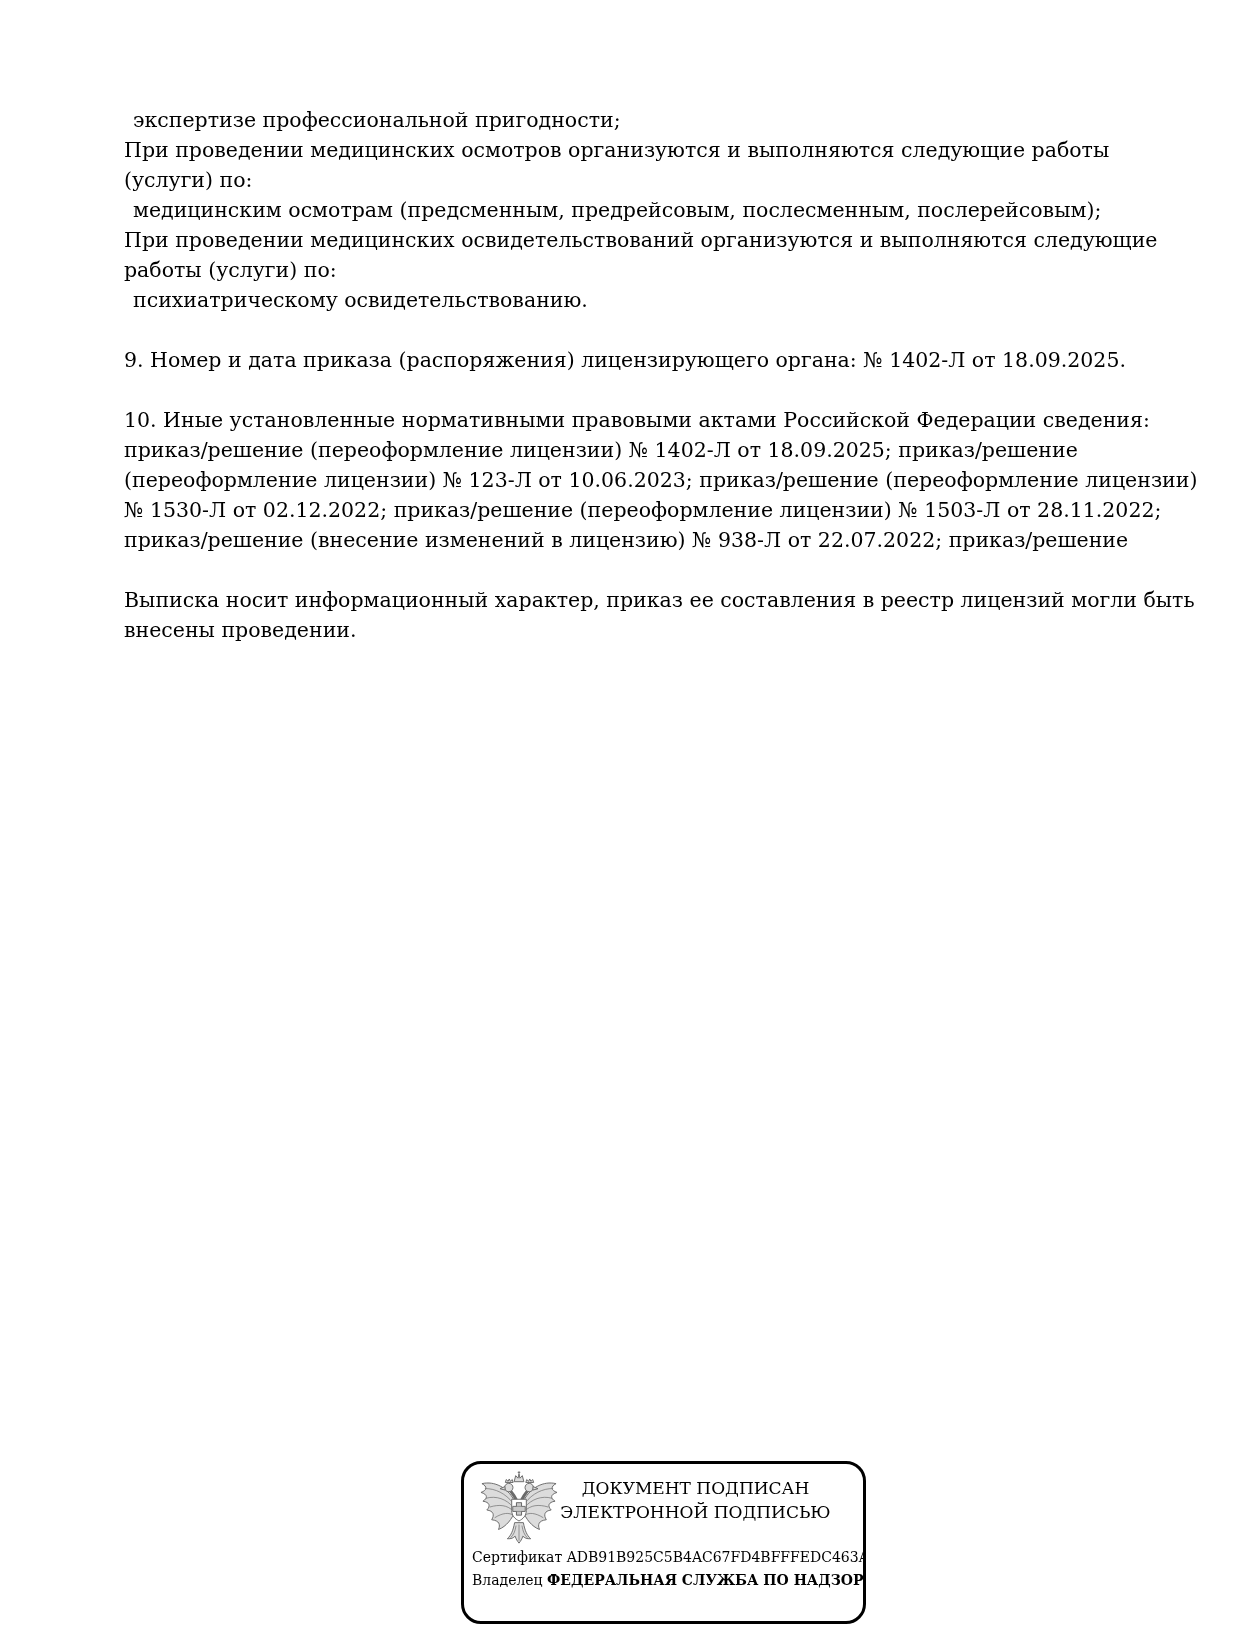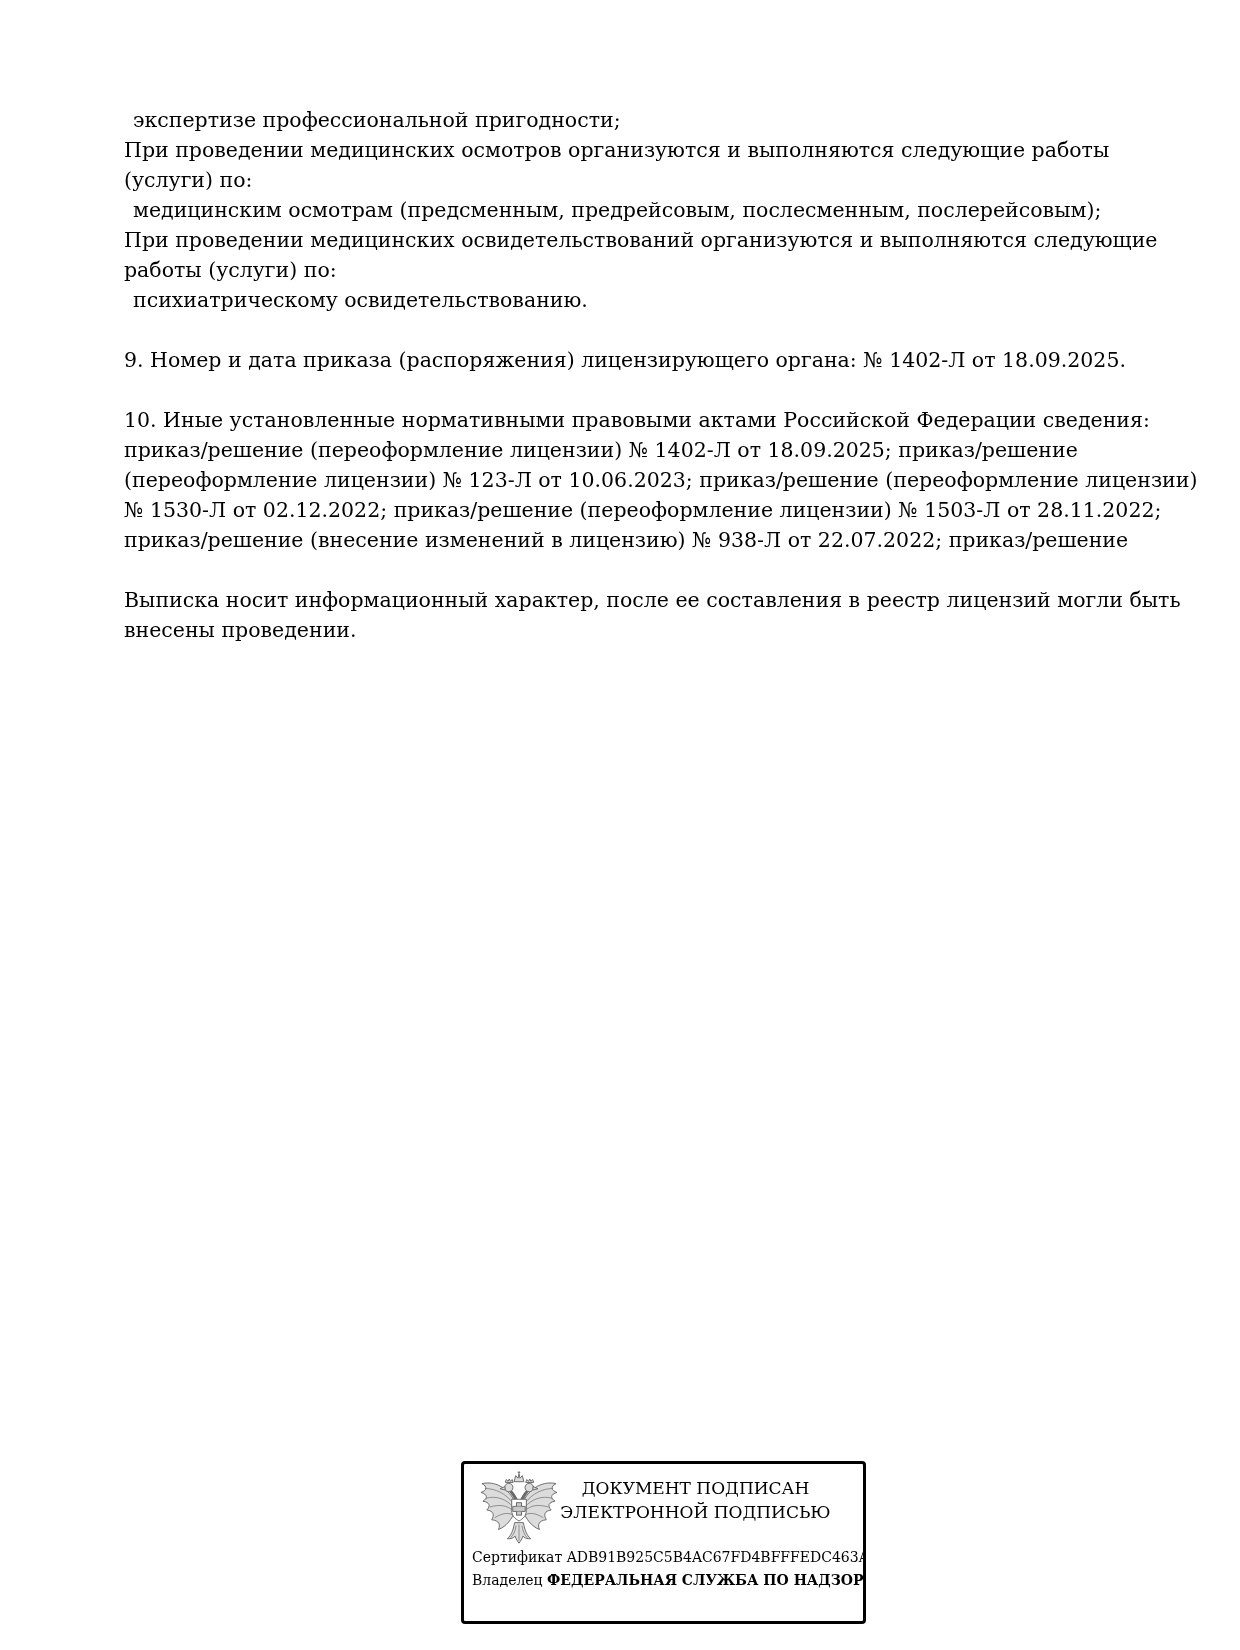--- a/index.html
+++ b/index.html
@@ -26,21 +26,21 @@
   .line.indent { padding-left: 9px; }
 
   
   .stamp {
     position: absolute;
     left: 461px;
     top: 1461px;
     width: 399px;
     height: 157px;
     border: 3px solid #000000;
-    border-radius: 4px;
+    border-radius: 20px;
     background: #ffffff;
     overflow: hidden;
   }
   .stamp-emblem {
     position: absolute;
     left: 9px;
     top: 6px;
     width: 92px;
     height: 78px;
   }
@@ -89,21 +89,21 @@
 
     <div class="para">
       <div class="line">10. Иные установленные нормативными правовыми актами Российской Федерации сведения:</div>
       <div class="line">приказ/решение (переоформление лицензии) № 1402-Л от 18.09.2025; приказ/решение</div>
       <div class="line">(переоформление лицензии) № 123-Л от 10.06.2023; приказ/решение (переоформление лицензии)</div>
       <div class="line">№ 1530-Л от 02.12.2022; приказ/решение (переоформление лицензии) № 1503-Л от 28.11.2022;</div>
       <div class="line">приказ/решение (внесение изменений в лицензию) № 938-Л от 22.07.2022; приказ/решение</div>
     </div>
 
     <div class="para">
-      <div class="line">Выписка носит информационный характер, после ее составления в реестр лицензий могли быть</div>
+      <div class="line">Выписка носит информационный характер, приказ ее составления в реестр лицензий могли быть</div>
       <div class="line">внесены проведении.</div>
     </div>
 
   </div>
 
   <div class="stamp">
 
     <div class="stamp-emblem">
       <svg viewBox="0 -4 92 80" xmlns="http://www.w3.org/2000/svg" aria-hidden="true">
         <g stroke="#6b6b6b" stroke-width="1" fill="#dcdcdc" stroke-linejoin="round">

